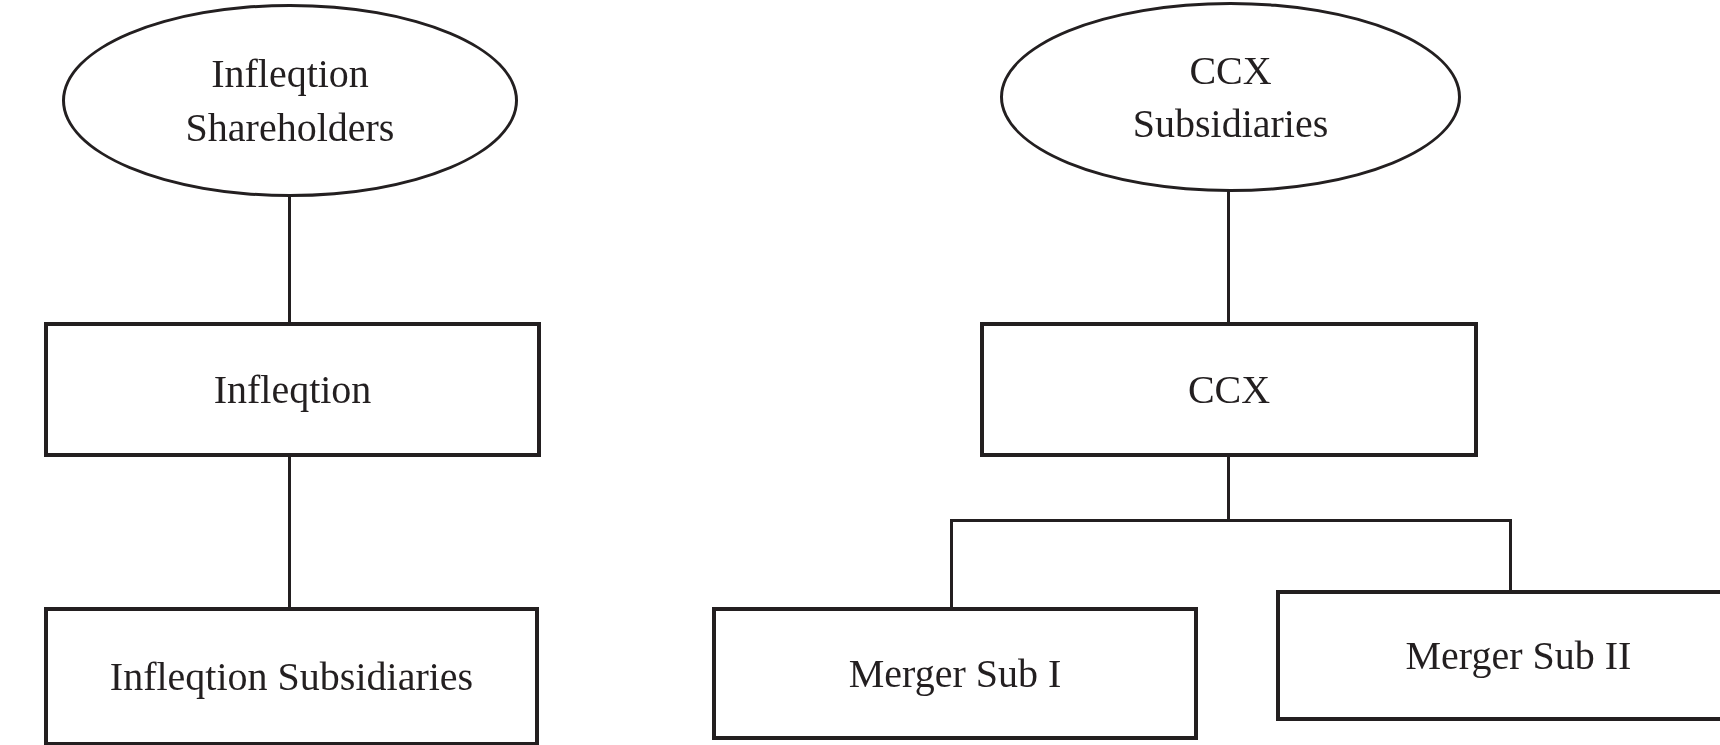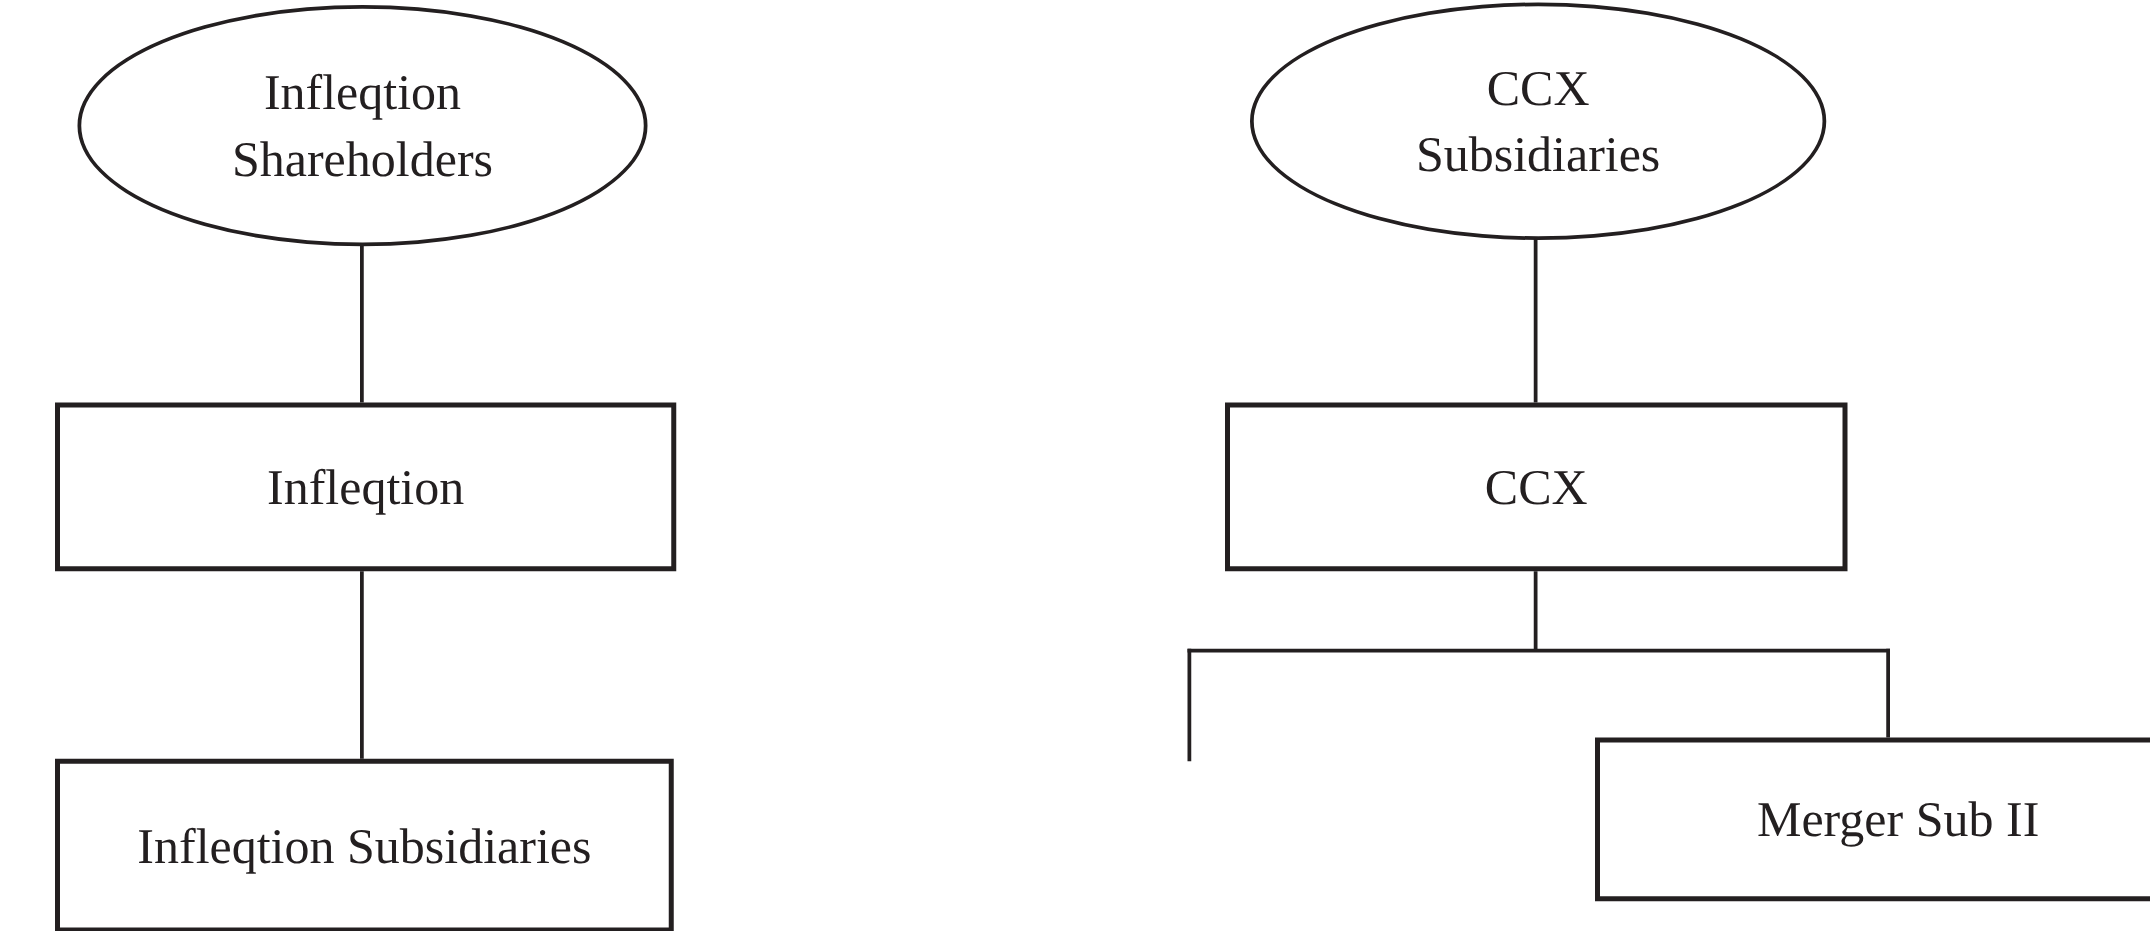--- a/index.html
+++ b/index.html
@@ -93,18 +93,21 @@
   </div>
 
   <div class="connector conn-r2"></div>
 
   <div class="connector conn-branch"></div>
 
   <div class="connector conn-drop-left"></div>
 
   <div class="connector conn-drop-right"></div>
 
+  <div class="node rect-node box-mergersub1">
+    <span>Merger Sub I</span>
+  </div>
 
   <div class="node rect-node box-mergersub2">
     <span>Merger Sub II</span>
   </div>
 
 </div>
 
 </body></html>

